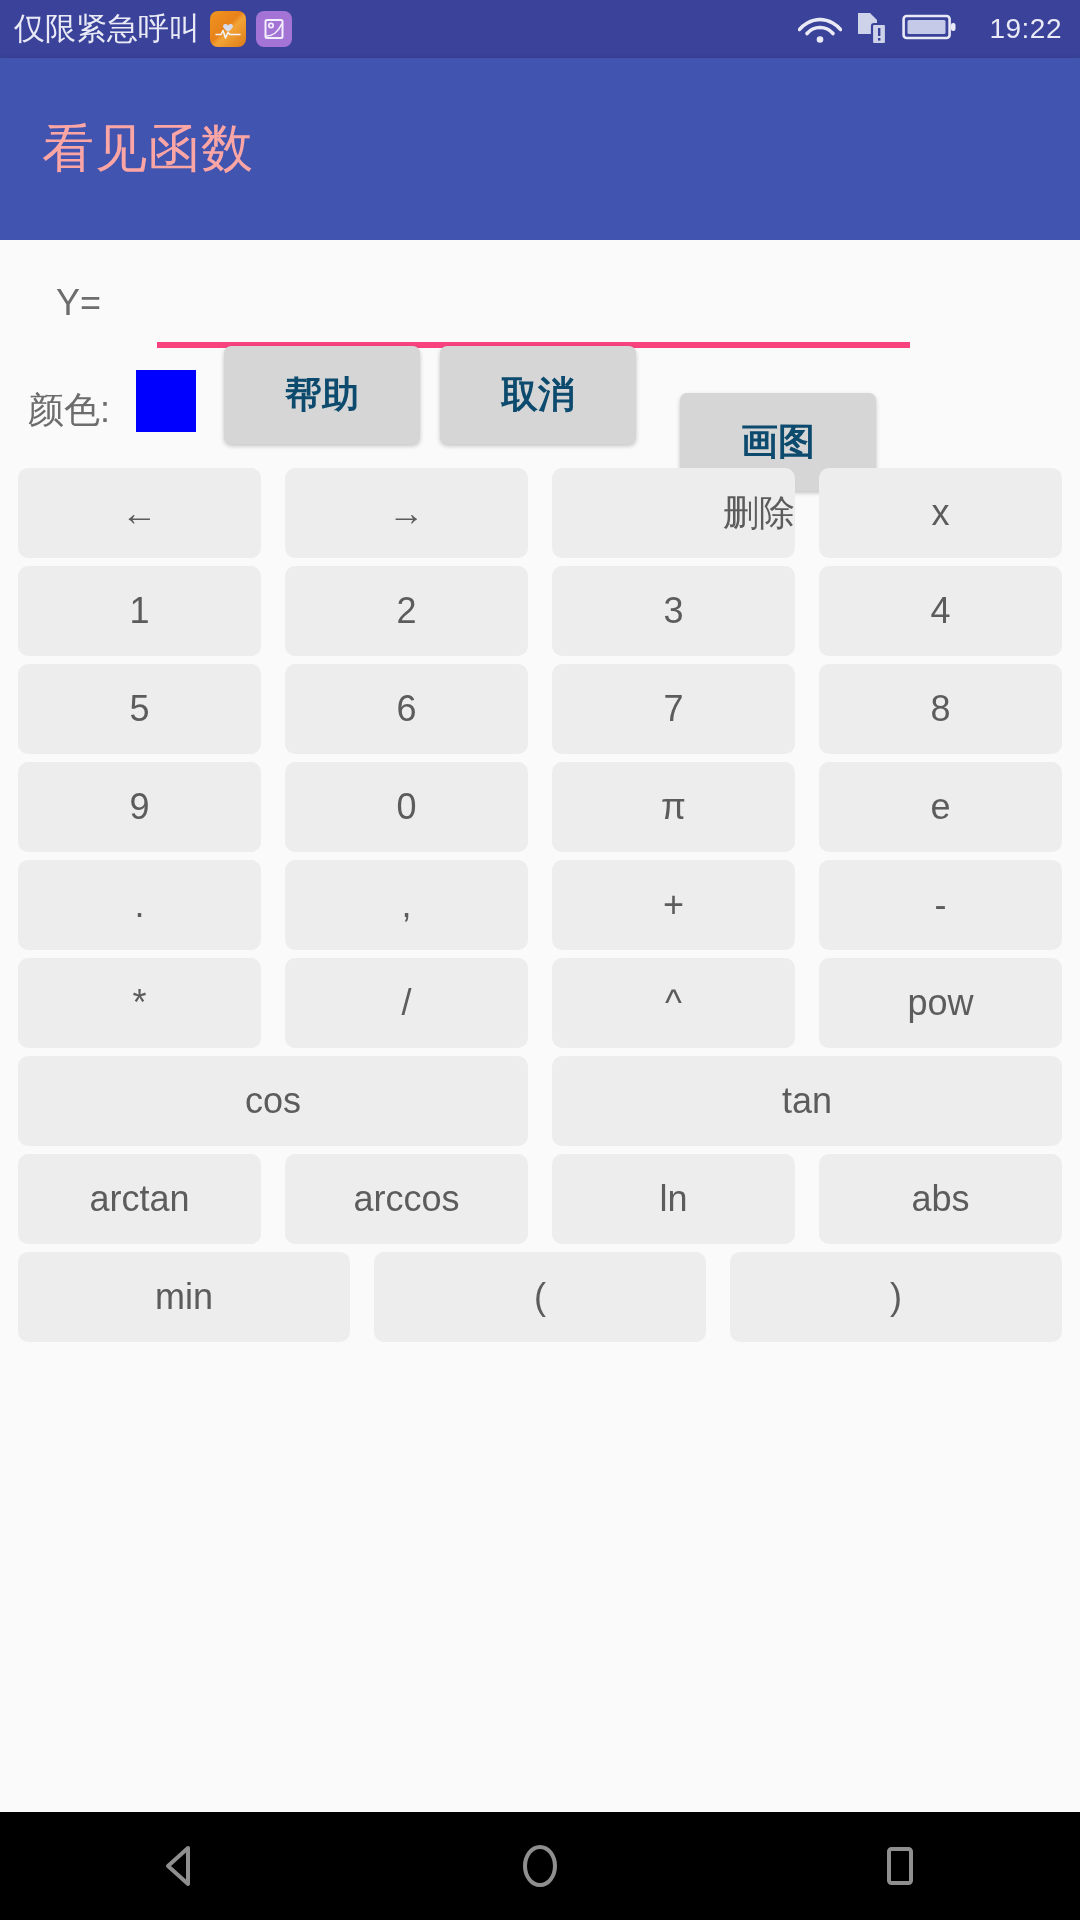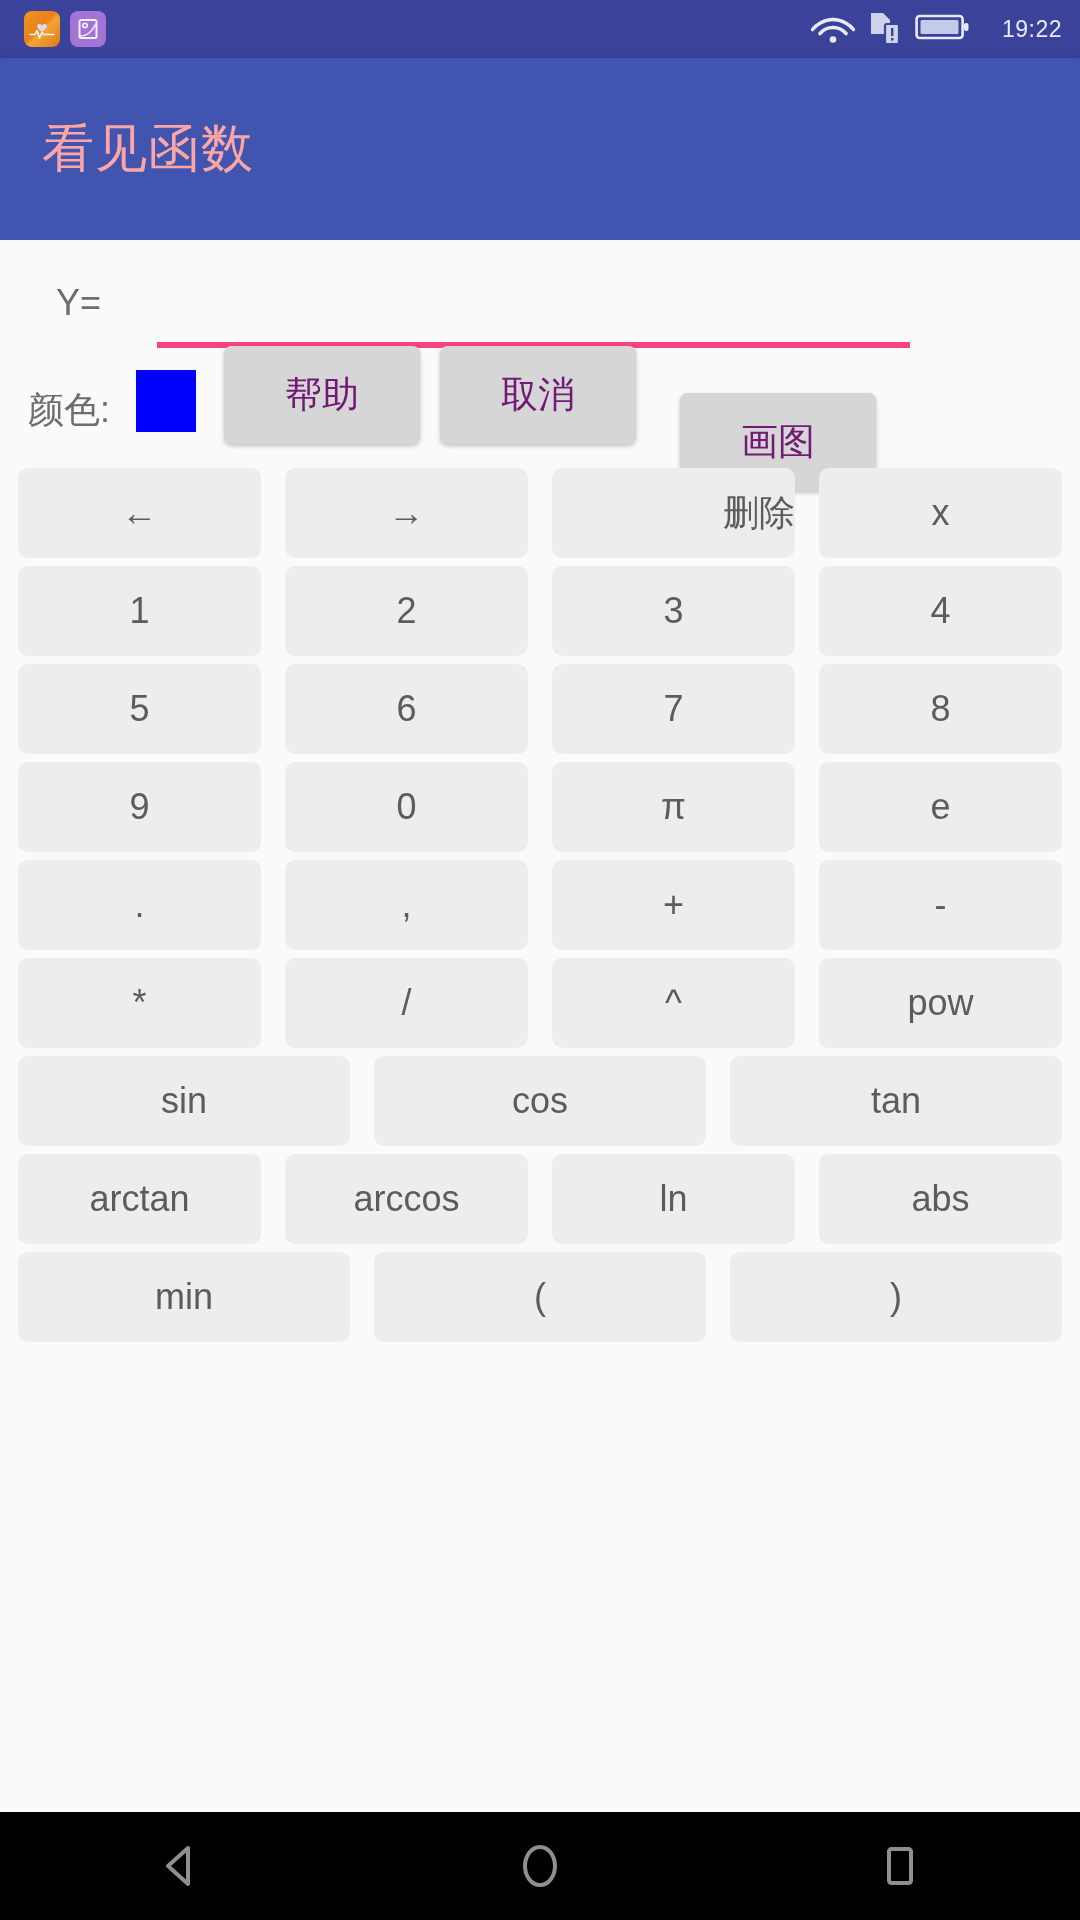--- a/index.html
+++ b/index.html
@@ -60,21 +60,21 @@
     background: #a374d6;
   }
   .sb-spacer { flex: 1 1 auto; }
   .sb-right {
     display: flex;
     align-items: center;
     gap: 13px;
   }
   .sb-clock {
     color: #e9eaf6;
-    font-size: 23px;
+    font-size: 28px;
     line-height: 58px;
     margin-left: 18px;
     letter-spacing: 0.5px;
   }
 
   
   .appbar {
     position: absolute;
     left: 0; top: 58px;
     width: 1080px; height: 182px;
@@ -155,23 +155,23 @@
     padding: 0;
   }
   .action-btn {
     position: absolute;
     top: 0;
     width: 196px;
     height: 98px;
     background: #d6d6d6;
     border: none;
     border-radius: 7px;
-    color: #701a75;
+    color: #0c4a6e;
     font-size: 37px;
-    font-weight: 400;
+    font-weight: 700;
     font-family: "Liberation Sans", "DejaVu Sans", sans-serif;
     box-shadow: 0 2px 4px rgba(0,0,0,0.22);
     cursor: pointer;
     padding: 5px;
   }
   .action-btn.b0 { left: 224px; }
   .action-btn.b1 { left: 440px; }
   .action-btn.b2 { left: 680px; margin-top: 47px; }
 
   
@@ -223,20 +223,21 @@
     border: none;
     cursor: pointer;
   }
 </style>
 </head>
 <body>
 
 <div id="app">
 
   <div class="statusbar">
+    <span class="sb-carrier">仅限紧急呼叫</span>
 
     <span class="sb-notif-icons">
       <span class="notif-icon notif-heart">
         <svg width="28" height="28" viewBox="0 0 28 28" aria-hidden="true">
           <path d="M14 11.2 C14 8.6 10.2 8.0 9.2 10.4 C8.4 12.4 11.0 14.6 14 16.8 C17.0 14.6 19.6 12.4 18.8 10.4 C17.8 8.0 14 8.6 14 11.2 Z" fill="#d7dcef"></path>
           <path d="M2 19.5 H7 L9 15.5 L11.5 23 L14 17.5 L16 19.5 H26" fill="none" stroke="#f2f4fb" stroke-width="1.6" stroke-linejoin="round" stroke-linecap="round"></path>
         </svg>
       </span>
       <span class="notif-icon notif-photo">
         <svg width="26" height="26" viewBox="0 0 26 26" aria-hidden="true">
@@ -335,21 +336,20 @@
       </div>
 
       <div class="keyrow">
         <button class="key">*</button>
         <button class="key">/</button>
         <button class="key">^</button>
         <button class="key">pow</button>
       </div>
 
       <div class="keyrow">
-        <button class="key">sin</button>
         <button class="key">cos</button>
         <button class="key">tan</button>
       </div>
 
       <div class="keyrow">
         <button class="key">arctan</button>
         <button class="key">arccos</button>
         <button class="key">ln</button>
         <button class="key">abs</button>
       </div>

